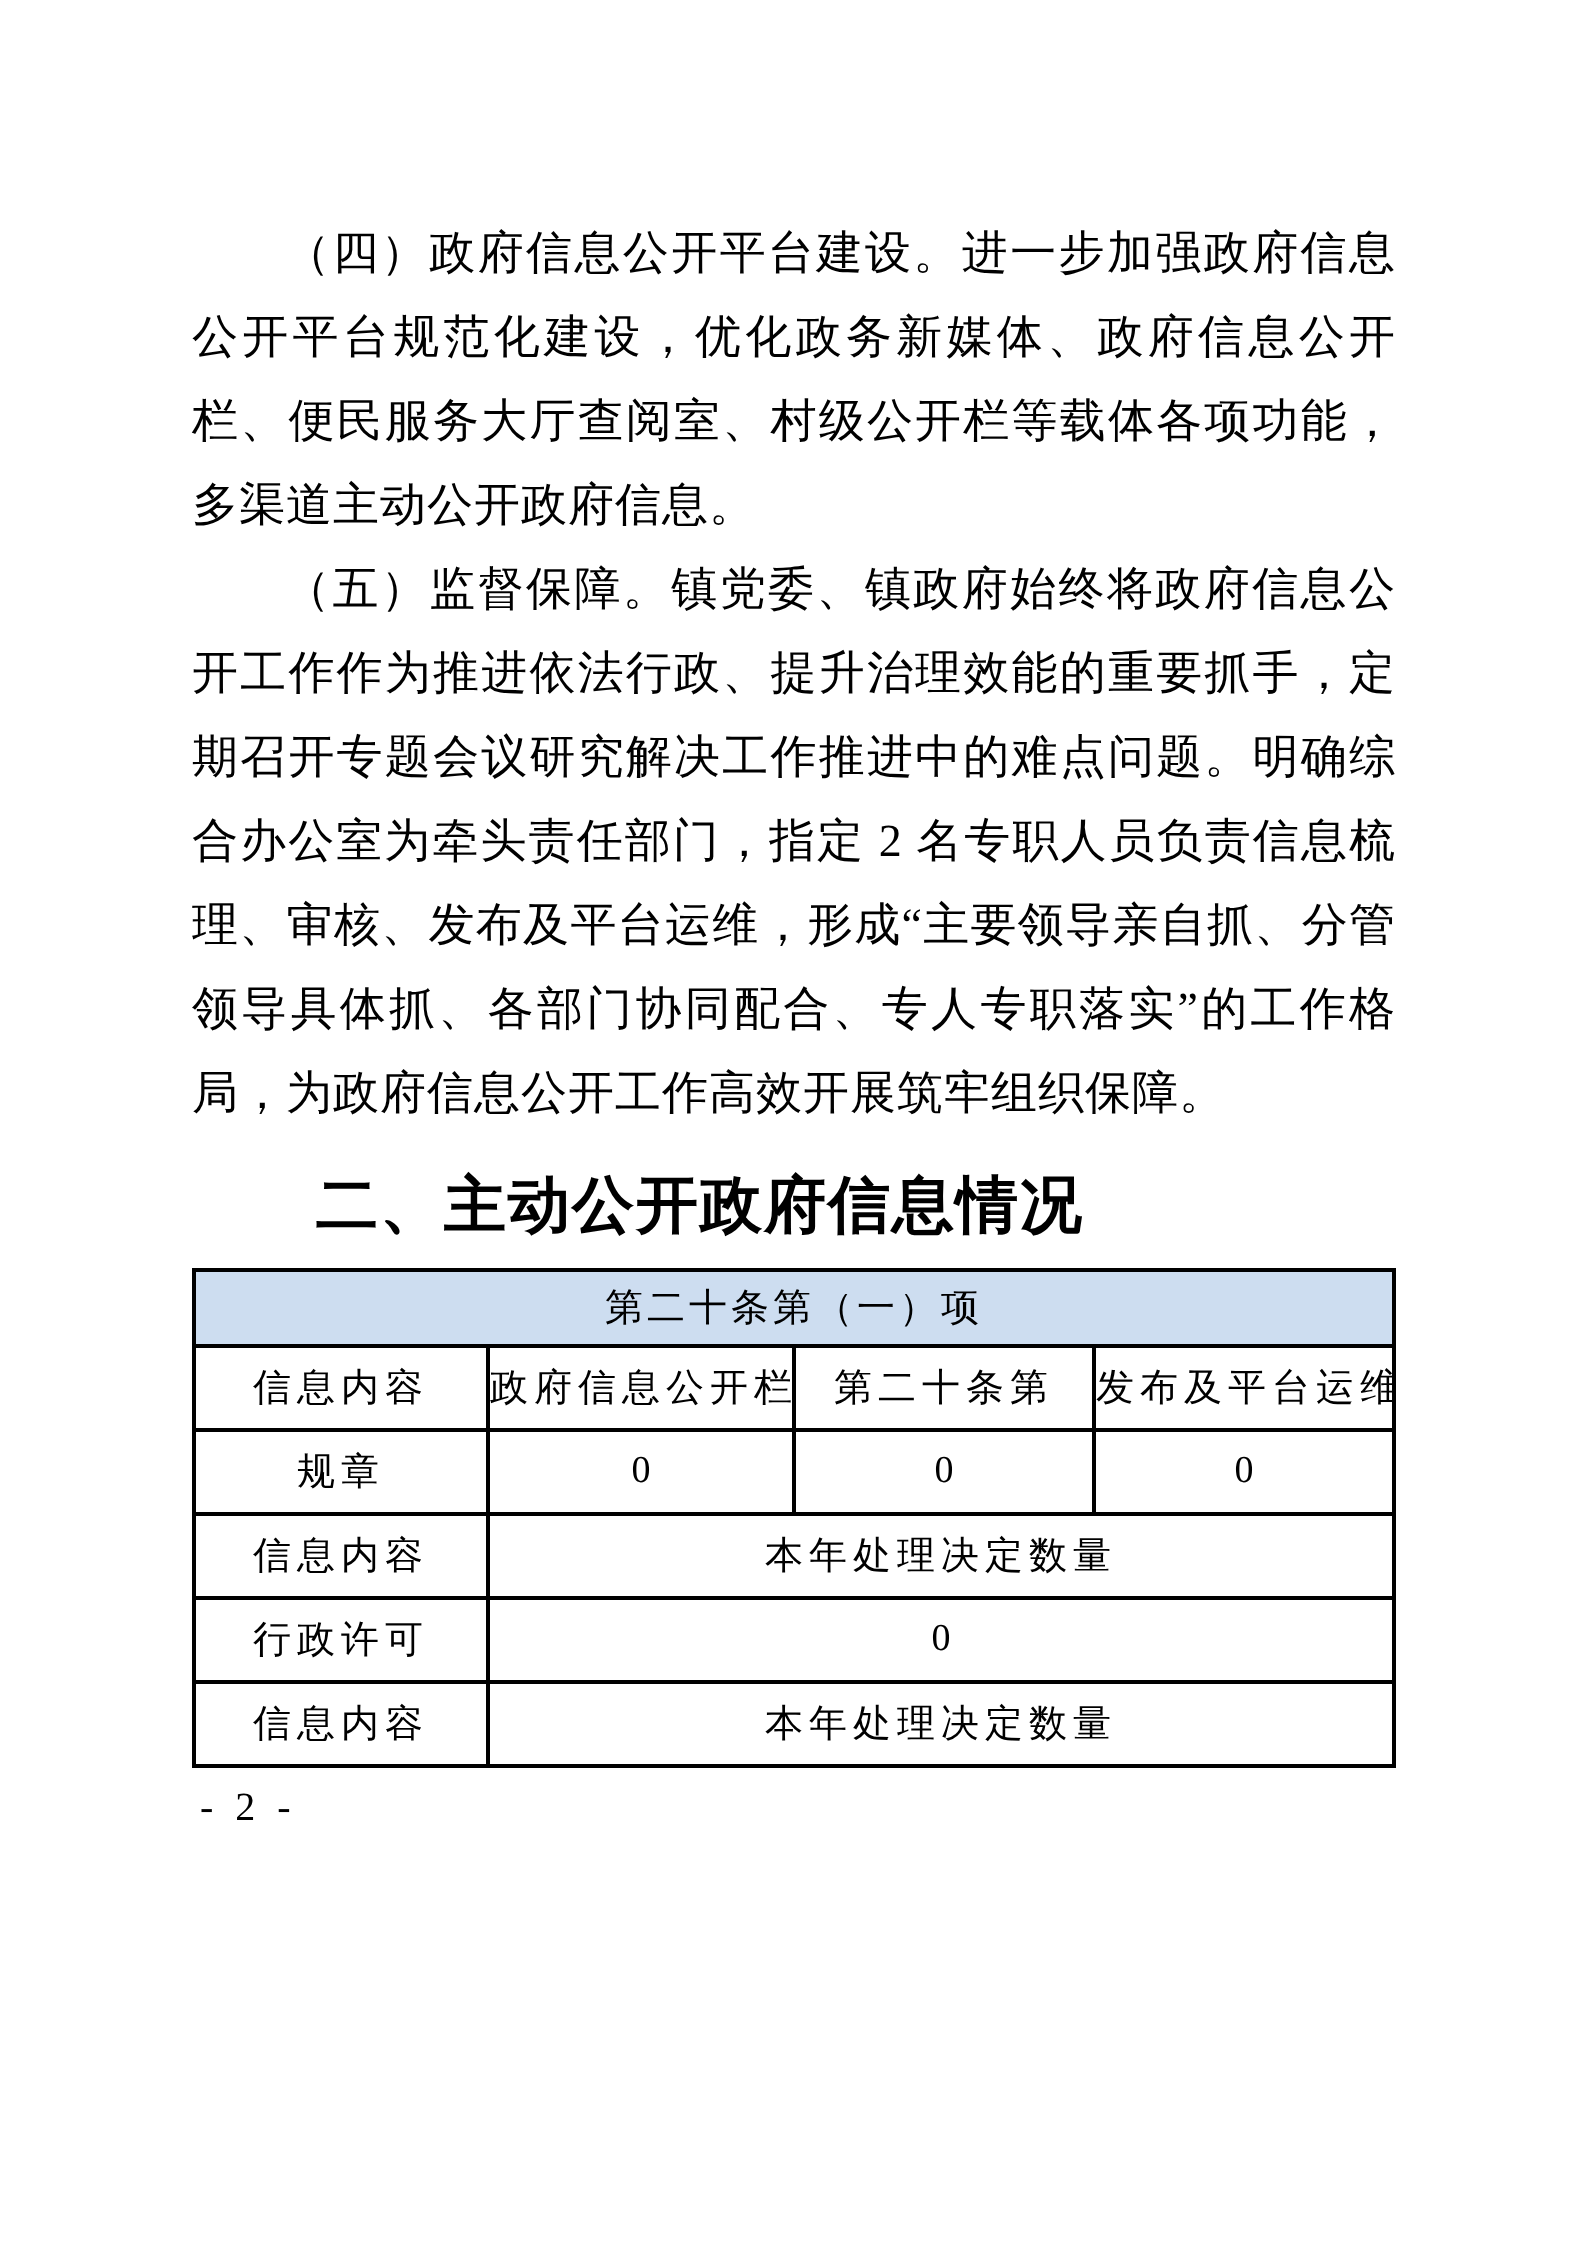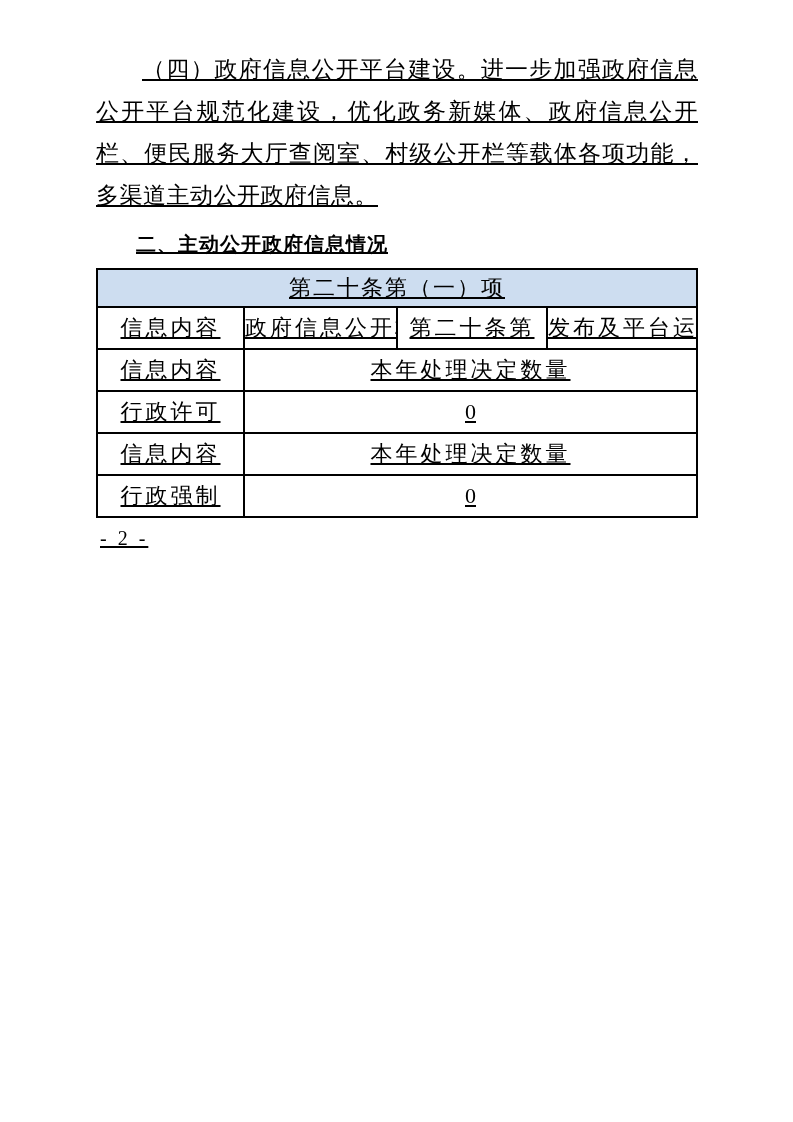--- a/index.html
+++ b/index.html
@@ -6,50 +6,49 @@
   body {
     width: 793px; height: 1122px;
     font-family: "Liberation Serif", "DejaVu Serif", serif;
     color: #000000;
     position: relative;
     overflow: hidden;
   }
   .page {
     box-sizing: border-box;
     width: 793px; height: 1048px;
-    padding: 49px 95px 0 96px;
-    text-decoration: underline;
+    padding: 106px 95px 0 96px;
   }
   .body-para {
     margin: 0;
     font-size: 23px;
     line-height: 42px;
     text-align: justify;
     text-justify: inter-character;
     text-indent: 2em;
     letter-spacing: 0.5px;
   }
   .section-heading {
     margin: 14px 0 10px 0;
     font-family: "Liberation Sans", "DejaVu Sans", sans-serif;
-    font-size: 20px;
+    font-size: 31px;
     font-weight: bold;
     text-indent: 2em;
     letter-spacing: 1px;
   }
   table.report {
     width: 100%;
     border-collapse: collapse;
     table-layout: fixed;
   }
   table.report td {
     border: 2px solid #000000;
     text-align: center;
     vertical-align: middle;
-    font-size: 22px;
+    font-size: 19px;
     padding: 0;
     overflow: hidden;
     white-space: nowrap;
   }
   td.band {
     background: var(--band, #cdddf0);
     height: 36px;
     letter-spacing: 2px;
   }
   td.label {
@@ -69,20 +68,21 @@
     letter-spacing: 3px;
   }
 </style>
 </head>
 <body>
 
 <div class="page">
 
   <p class="body-para">（四）政府信息公开平台建设。进一步加强政府信息公开平台规范化建设，优化政务新媒体、政府信息公开栏、便民服务大厅查阅室、村级公开栏等载体各项功能，多渠道主动公开政府信息。</p>
 
+  <p class="body-para">（五）监督保障。镇党委、镇政府始终将政府信息公开工作作为推进依法行政、提升治理效能的重要抓手，定期召开专题会议研究解决工作推进中的难点问题。明确综合办公室为牵头责任部门，指定 2 名专职人员负责信息梳理、审核、发布及平台运维，形成“主要领导亲自抓、分管领导具体抓、各部门协同配合、专人专职落实”的工作格局，为政府信息公开工作高效开展筑牢组织保障。</p>
 
   <h2 class="section-heading">二、主动公开政府信息情况</h2>
 
   <table class="report">
     <colgroup>
       <col style="width:24.5%">
       <col style="width:25.5%">
       <col style="width:25%">
       <col style="width:25%">
     </colgroup>
@@ -90,36 +90,38 @@
     <tbody>
         <tr>
       <td class="band" colspan="4">第二十条第（一）项</td>
     </tr>
     <tr>
       <td class="label">信息内容</td>
       <td class="label">政府信息公开栏</td>
       <td class="label">第二十条第</td>
       <td class="label">发布及平台运维</td>
     </tr>
+    <tr>
+      <td class="label">规章</td>
+      <td class="value">0</td>
+      <td class="value">0</td>
+      <td class="value">0</td>
+    </tr>
 
     <tr>
       <td class="label">信息内容</td>
       <td class="label" colspan="3">本年处理决定数量</td>
     </tr>
     <tr>
       <td class="label">行政许可</td>
       <td class="value" colspan="3">0</td>
     </tr>
 
     <tr>
       <td class="label">信息内容</td>
       <td class="label" colspan="3">本年处理决定数量</td>
     </tr>
-    <tr>
-      <td class="label">行政强制</td>
-      <td class="value" colspan="3">0</td>
-    </tr>
   </tbody>
     </table>
 
   <div class="page-number">- 2 -</div>
 
 </div>
 
 </body></html>

